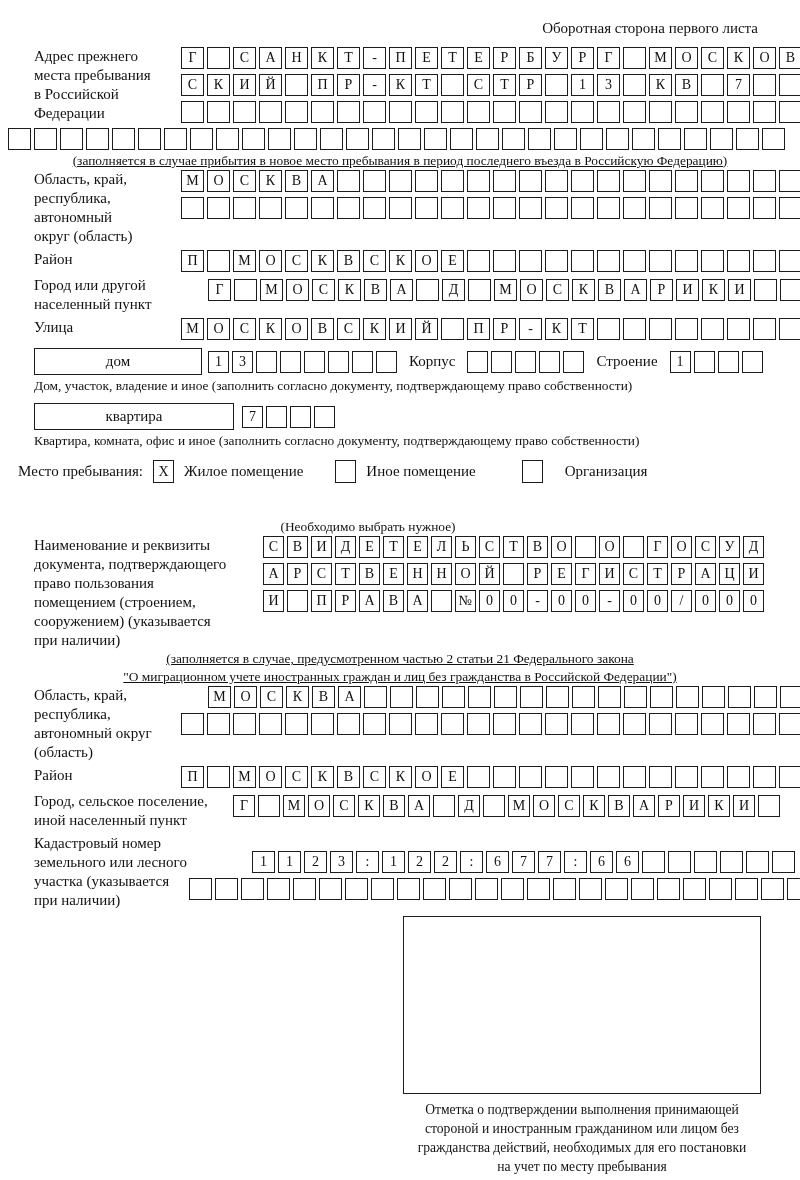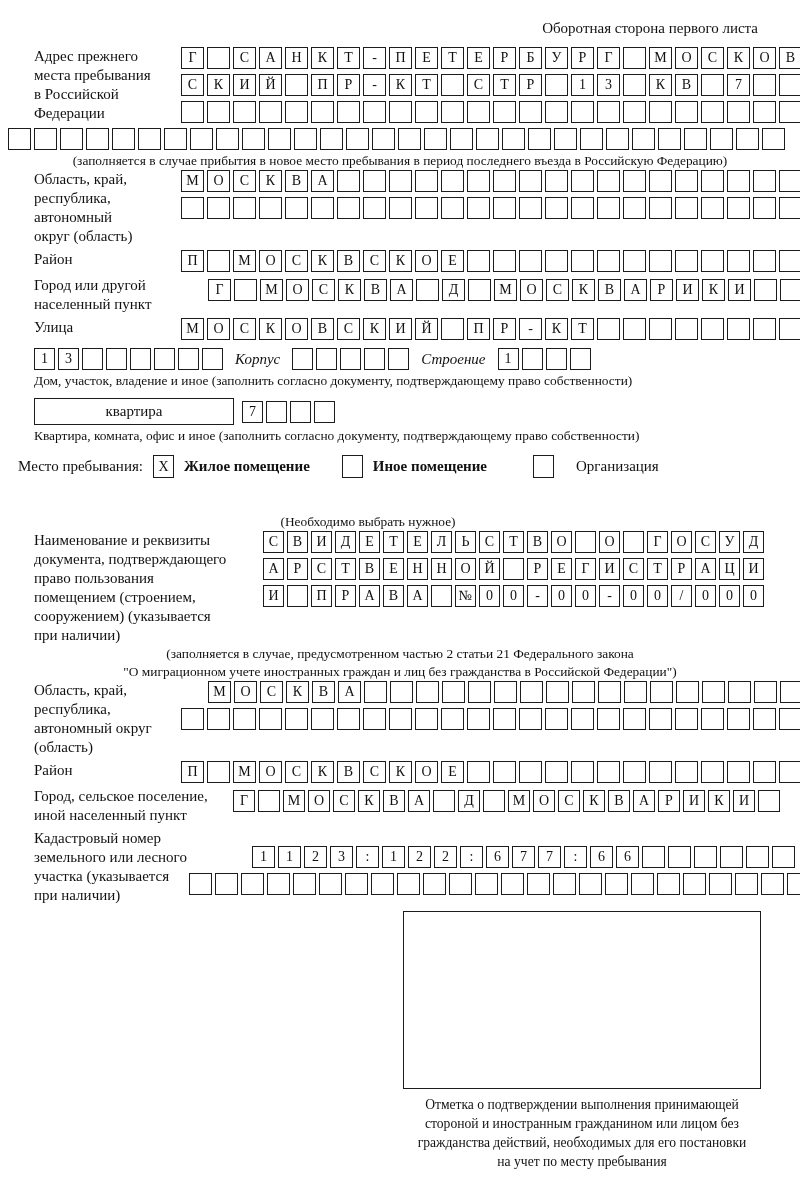--- a/index.html
+++ b/index.html
@@ -24,42 +24,42 @@
   .cell{
     width:23px;height:22px;flex:0 0 auto;box-sizing:border-box;
     border:1.6px solid #1c1c1c;
     display:flex;align-items:center;justify-content:center;
     font-size:14px;line-height:1;background:#fff;
   }
   .cells-sm .cell{width:21px;}
   .cells-22 .cell{width:22px;}
 
   .note{font-size:13.4px;line-height:18px;}
-  .note.center{text-align:center;}
+  .note.center{text-align:center;text-decoration:underline;}
   .note.indent{margin-left:26px;}
 
   .sec-title{text-align:center;font-weight:bold;font-size:15.5px;margin-top:12px;}
 
   
   .inline-row{display:flex;align-items:center;margin-left:26px;margin-top:8px;}
   .named-box{
     box-sizing:border-box;border:1.7px solid #1c1c1c;height:27px;
     display:flex;align-items:center;justify-content:center;font-size:15px;
   }
   .dom-box{width:168px;margin-right:6px;}
   .kv-box{width:200px;margin-right:8px;}
-  .mid-lbl{padding:0 12px 0 12px;font-style:italic;}
+  .mid-lbl{padding:0 12px 0 12px;}
 
   
   .chk-row{display:flex;align-items:center;margin-left:10px;margin-top:10px;}
   .checkbox{
     width:21px;height:23px;box-sizing:border-box;border:1.6px solid #1c1c1c;
     display:flex;align-items:center;justify-content:center;font-size:14px;margin:0 10px;
   }
-  .chk-lbl{margin-right:22px;font-weight:bold;}
+  .chk-lbl{margin-right:22px;}
 
   
   .stamp-box{
     margin:6px 0 0 395px;width:358px;height:178px;
     box-sizing:border-box;border:1.8px solid #1c1c1c;background:#fff;
   }
   .stamp-note{
     margin:6px 0 0 378px;width:392px;text-align:center;
     font-size:13.6px;line-height:19px;white-space:pre-line;
   }
@@ -338,20 +338,21 @@
         <span class="cell"></span>
         <span class="cell"></span>
         <span class="cell"></span>
         <span class="cell"></span>
         <span class="cell"></span>
         <span class="cell"></span>
       </div>
   </div>
 
   <div class="inline-row">
+    <div class="named-box dom-box">дом</div>
     <div class="cells cells-sm">
         <span class="cell">1</span>
         <span class="cell">3</span>
         <span class="cell"></span>
         <span class="cell"></span>
         <span class="cell"></span>
         <span class="cell"></span>
         <span class="cell"></span>
         <span class="cell"></span>
       </div>

